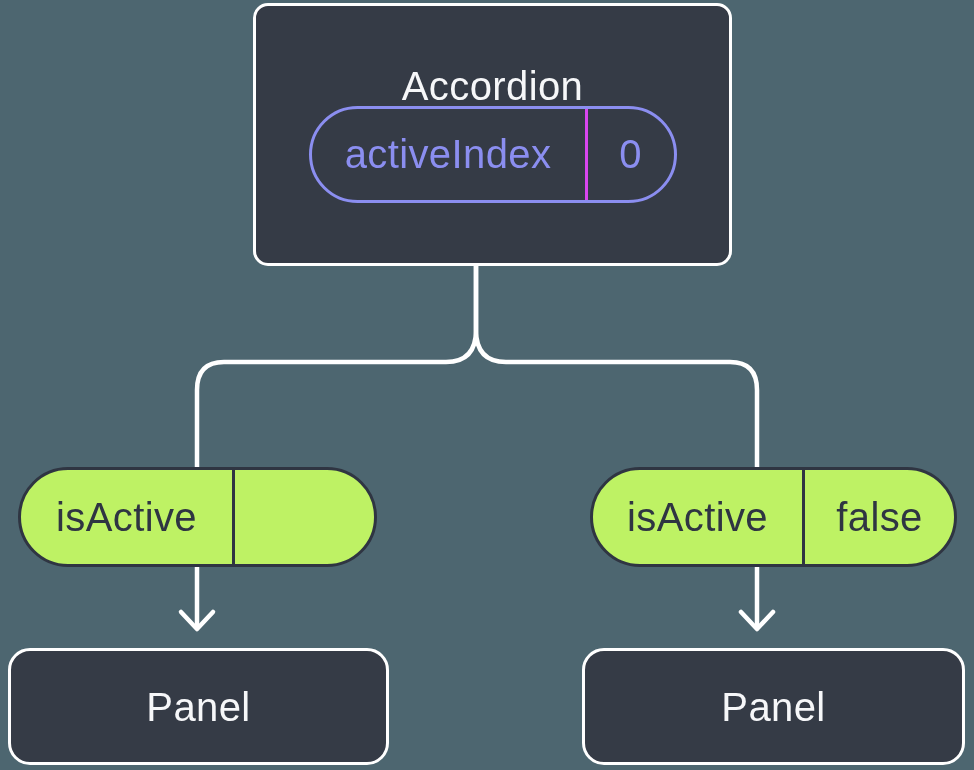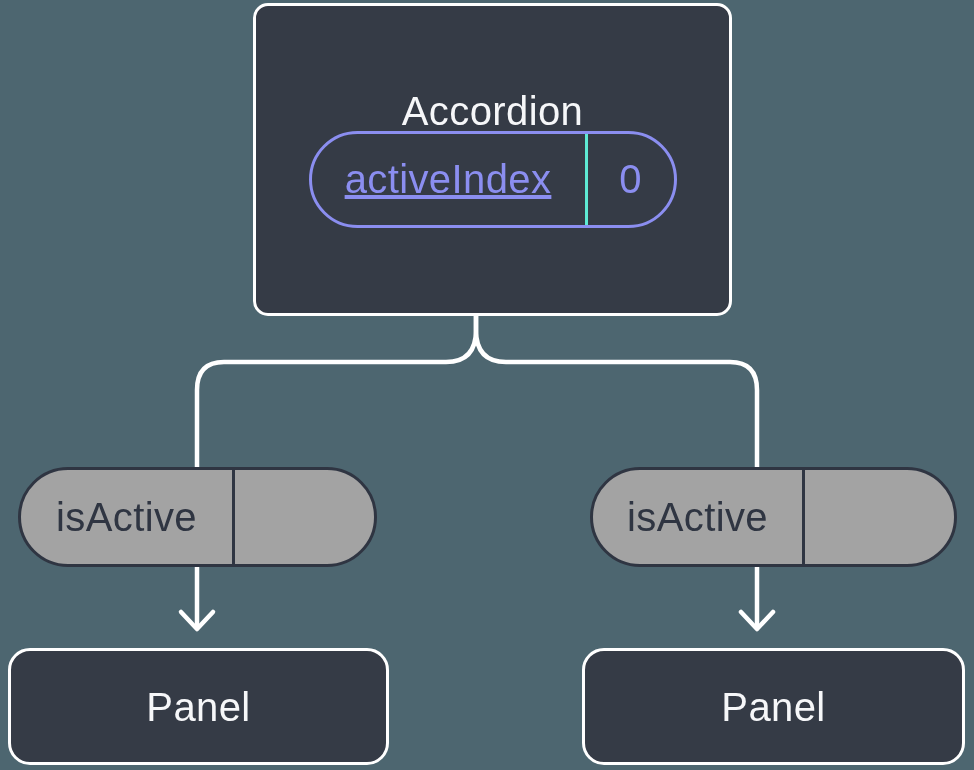--- a/index.html
+++ b/index.html
@@ -43,53 +43,52 @@
   }
   .node-title {
     color: #F6F7F9;
     font-size: 40px;
     font-weight: 500;
     letter-spacing: 0.4px;
     line-height: 1;
   }
   .root-node {
     left: 253px; top: 3px;
-    width: 479px; height: 313px;
+    width: 479px; height: 263px;
   }
   .state-pill {
     width: 368px; height: 97px;
     border: 3px solid #8B8EF0;
     border-radius: 50px;
     box-sizing: border-box;
     display: flex;
     align-items: stretch;
     color: #8B8EF0;
     font-size: 40px;
     font-weight: 500;
     letter-spacing: 0.4px;
   }
   .state-pill .seg-name {
     width: 273px;
     display: flex;
     align-items: center;
     justify-content: center;
-    border-right: 3px solid #5eead4;
-    text-decoration: underline;
+    border-right: 3px solid #d946ef;
   }
   .state-pill .seg-value {
     flex: 1;
     display: flex;
     align-items: center;
     justify-content: center;
   }
   .prop-pill {
     position: absolute;
     top: 467px;
     height: 100px;
-    background: #a3a3a3;
+    background: #bef264;
     border: 3px solid #2F3542;
     border-radius: 52px;
     box-sizing: border-box;
     z-index: 2;
     display: flex;
     align-items: stretch;
     color: #2F3542;
     font-size: 40px;
     font-weight: 500;
     letter-spacing: 0.4px;
@@ -135,20 +134,21 @@
       <div class="seg-value">0</div>
     </div>
   </div>
 
   <div class="prop-pill pill-left">
     <div class="seg-name">isActive</div>
   </div>
 
   <div class="prop-pill pill-right">
     <div class="seg-name">isActive</div>
+    <div class="seg-value">false</div>
   </div>
 
   <div class="node panel-node panel-left">
     <div class="node-title">Panel</div>
   </div>
 
   <div class="node panel-node panel-right">
     <div class="node-title">Panel</div>
   </div>
 

